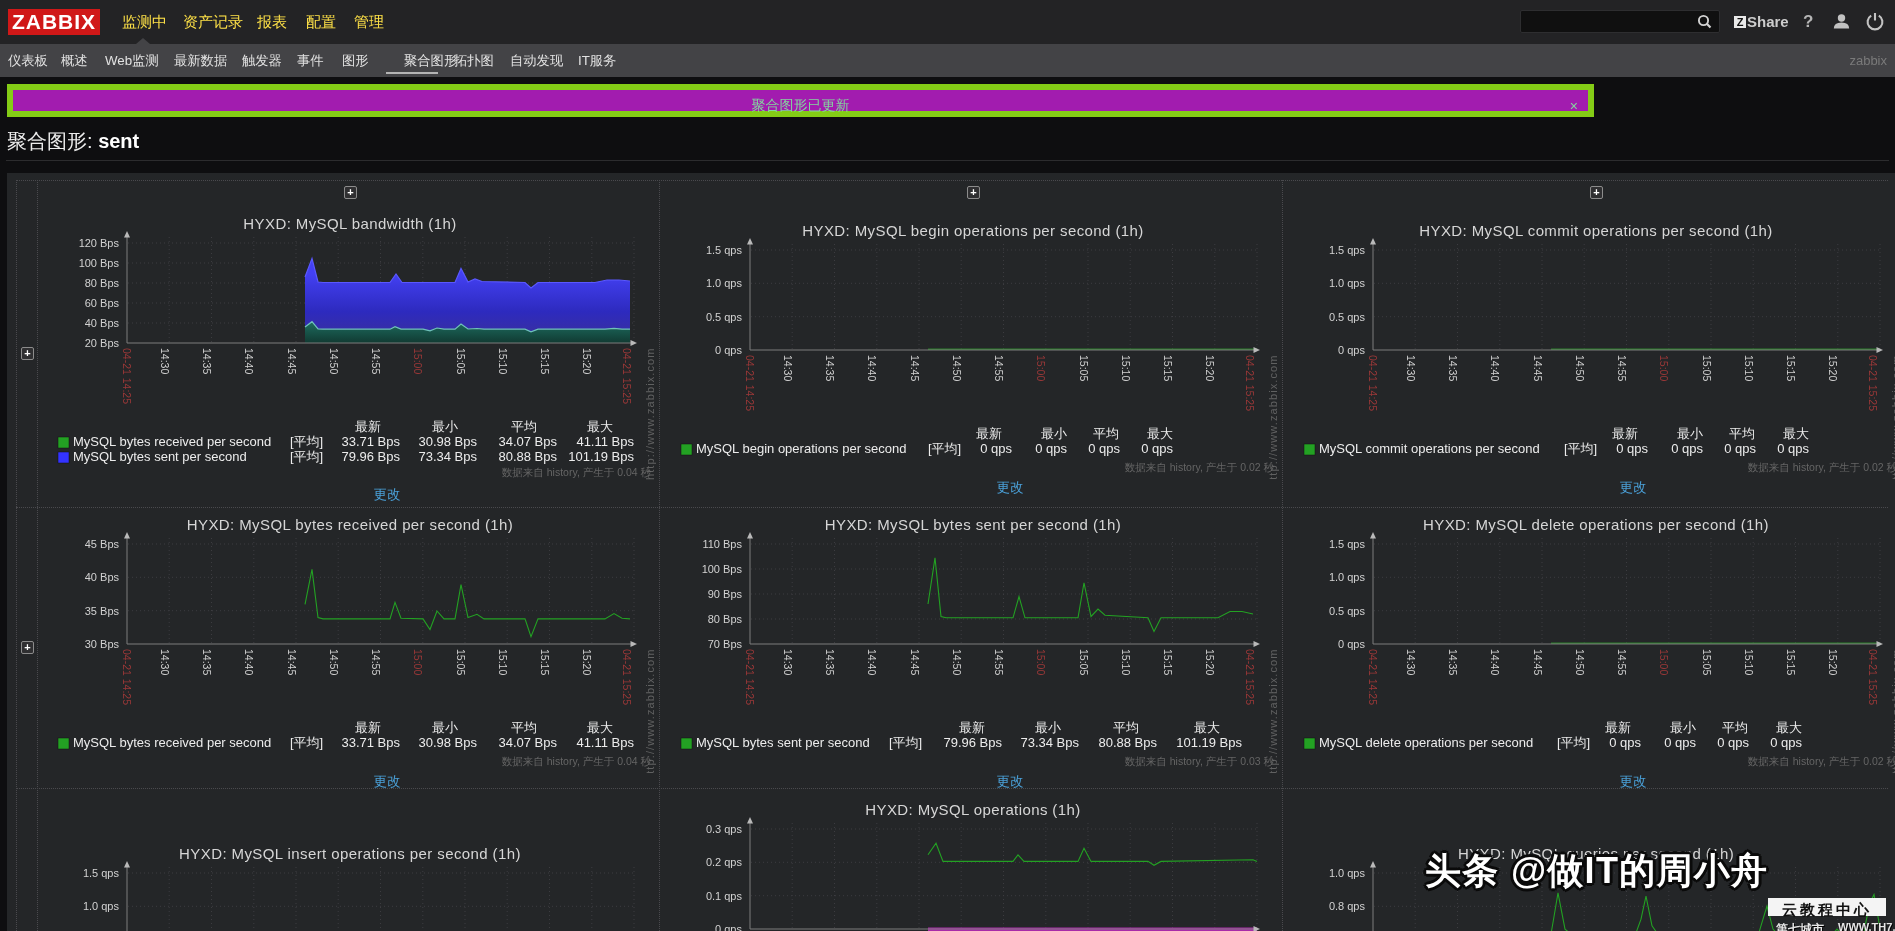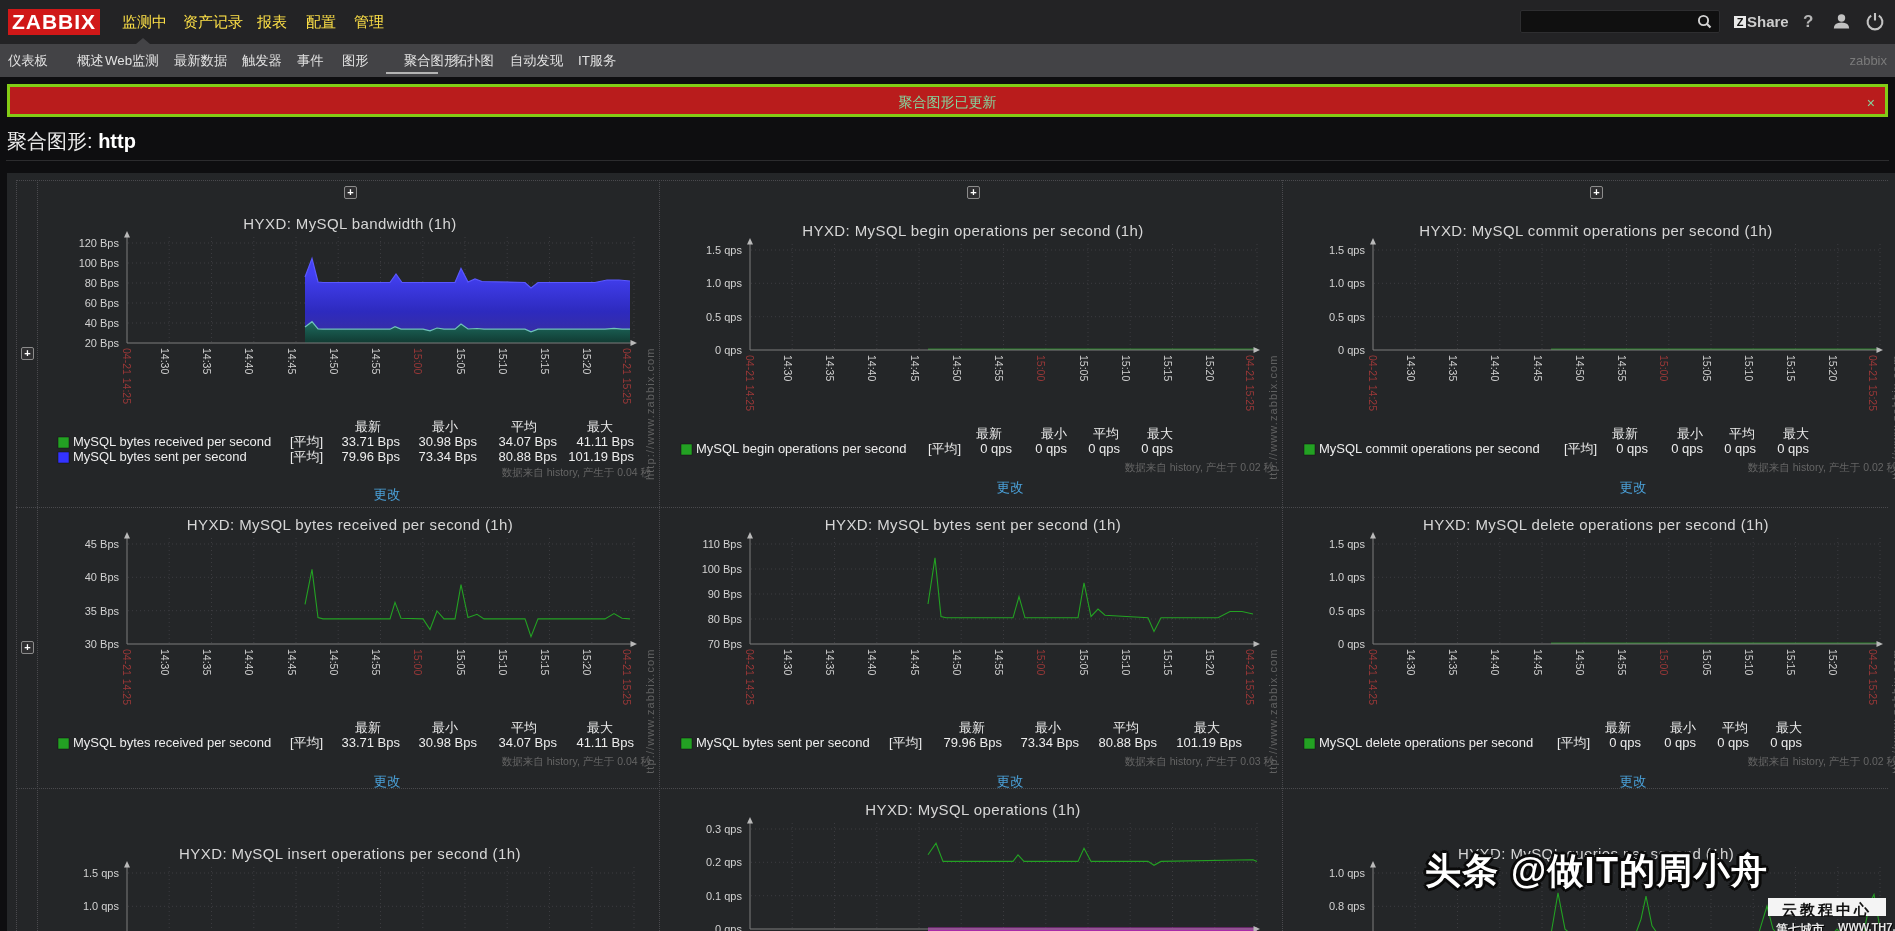--- a/index.html
+++ b/index.html
@@ -18,22 +18,22 @@
   color:#111; font-weight:bold; font-size:11px; line-height:12px; text-align:center; }
 #sharetxt { position:absolute; left:1747px; top:0; height:44px; line-height:44px;
   color:#cdcdcd; font-weight:bold; font-size:15px; }
 #qmark { position:absolute; left:1803px; top:0; height:44px; line-height:44px;
   color:#b5b5b5; font-weight:bold; font-size:17px; }
 #subnav { position:absolute; left:0; top:44px; width:1895px; height:33px; background:#434346; }
 .si { position:absolute; top:0; height:39px; line-height:33px; color:#e2e2e2; font-size:13.3px; }
 #active-ul { position:absolute; left:386px; top:28px; width:52px; height:2px; background:#b4b4b4; }
 #zbxtxt { position:absolute; right:8px; top:0; height:33px; line-height:33px;
   color:#7a7a7a; font-size:13px; }
-#msg { position:absolute; left:7px; top:84px; width:1881px; height:33px;
-  background:#b91c1c; border:3px solid #84cc16; }
+#msg { position:absolute; left:7px; top:84px; width:1587px; height:33px;
+  background:#a21caf; border:6px solid #84cc16; }
 #msg span { display:block; text-align:center; line-height:31px; color:#84d69e; font-size:14px; }
 #msgx { position:absolute; right:10px; top:1px; color:#93a89a; font-size:16px; font-weight:normal; }
 #h1 { position:absolute; left:7px; top:128px; color:#ededed; font-size:20px; }
 #h1 b { color:#fff; }
 #hr { position:absolute; left:6px; top:160px; width:1883px; height:1px; background:#2c2c2e; }
 #screen { position:absolute; left:7px; top:173px; width:1888px; height:758px;
   background:#242628; overflow:hidden; }
 .dh { position:absolute; border-top:1px dotted #4a4a4e; }
 .dv { position:absolute; border-left:1px dotted #4a4a4e; }
 .plus { position:absolute; width:13px; height:13px; background:#2f2f31;
@@ -76,38 +76,38 @@
     <circle cx="8.5" cy="6" r="3.7" fill="#c2c2c2"></circle>
     <path d="M0.8,16.5 q0,-6 7.7,-6 q7.7,0 7.7,6 z" fill="#c2c2c2"></path>
   </svg>
   <svg width="20" height="20" style="position:absolute;left:1865px;top:12px" viewBox="0 0 20 20">
     <path d="M6.2,3.6 a7.4,7.4 0 1 0 7.6,0" fill="none" stroke="#c2c2c2" stroke-width="2.1"></path>
     <line x1="10" y1="1" x2="10" y2="8.5" stroke="#c2c2c2" stroke-width="2.1"></line>
   </svg>
 </div>
 <div id="subnav">
   <span class="si" style="left:8px">仪表板</span>
-  <span class="si" style="left:77px">概述</span>
+  <span class="si" style="left:61px">概述</span>
   <span class="si" style="left:105px">Web监测</span>
   <span class="si" style="left:174px">最新数据</span>
   <span class="si" style="left:242px">触发器</span>
   <span class="si" style="left:297px">事件</span>
   <span class="si" style="left:342px">图形</span>
   <span class="si" style="left:404px">聚合图形</span>
   <span class="si" style="left:454px">拓扑图</span>
   <span class="si" style="left:510px">自动发现</span>
   <span class="si" style="left:578px">IT服务</span>
   <div id="active-ul"></div>
   <span id="zbxtxt">zabbix</span>
 </div>
 <div id="msg">
     <span>聚合图形已更新</span>
     <span id="msgx">×</span>
   </div>
-<div id="h1">聚合图形: <b>http</b></div>
+<div id="h1">聚合图形: <b>sent</b></div>
 <div id="hr"></div>
 <div id="screen"></div>
 
 <div class="dh" style="left:16px;top:180px;width:1872px"></div>
 <div class="dh" style="left:16px;top:507px;width:1872px"></div>
 <div class="dh" style="left:16px;top:788px;width:1872px"></div>
 <div class="dv" style="left:16px;top:180px;height:751px"></div>
 <div class="dv" style="left:37px;top:180px;height:751px"></div>
 <div class="dv" style="left:659px;top:180px;height:751px"></div>
 <div class="dv" style="left:1282px;top:180px;height:751px"></div>

